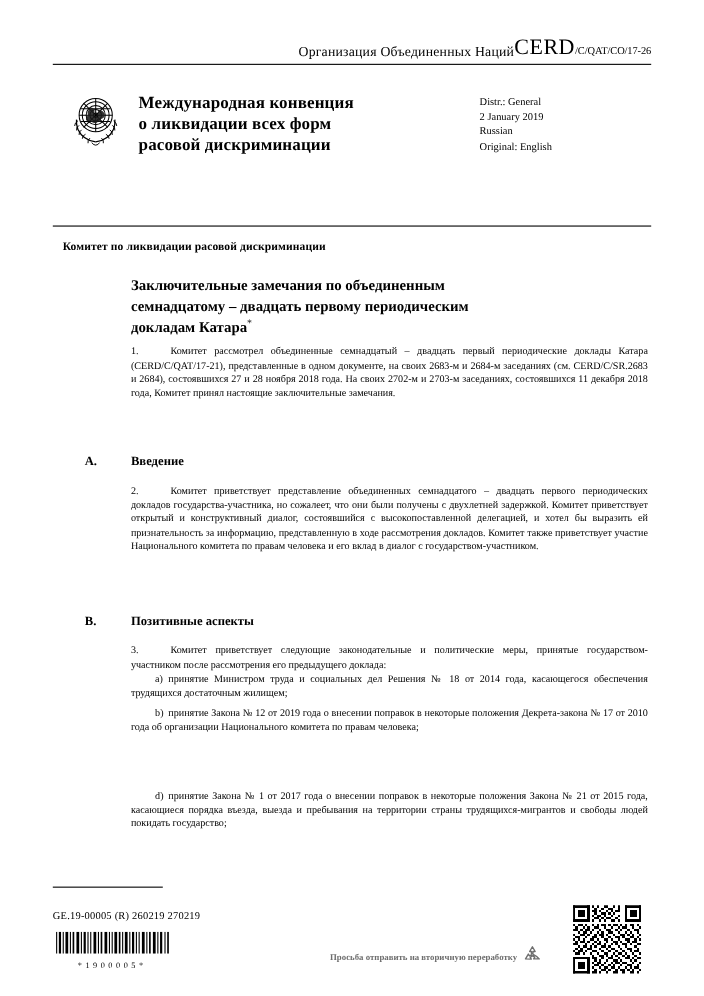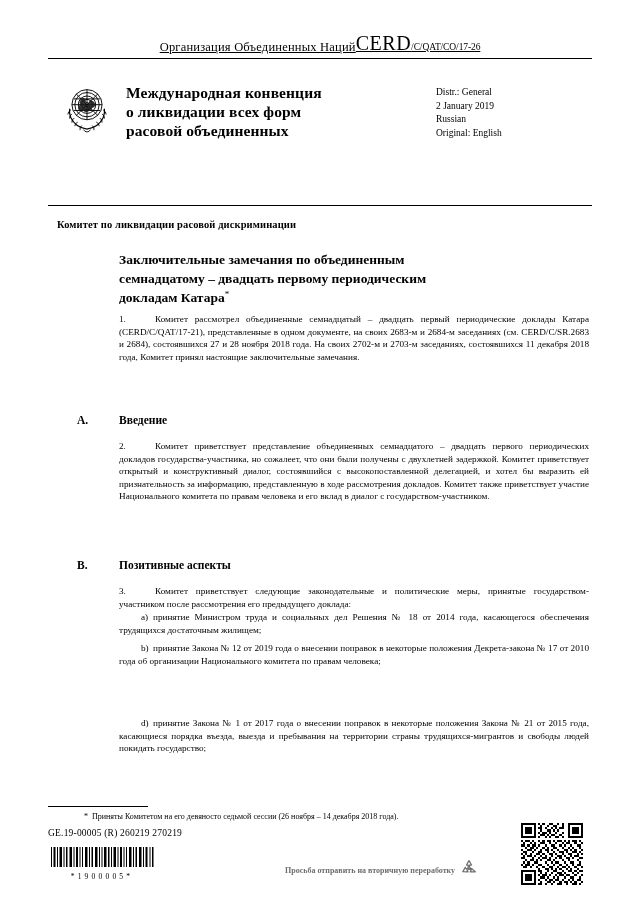--- a/index.html
+++ b/index.html
@@ -27,23 +27,22 @@
   
   .masthead {
     position: absolute;
     left: 48px;
     top: 32px;
     width: 544px;
   }
   .mast-top {
     display: flex;
     align-items: flex-end;
-    justify-content: center;
+    justify-content: flex-end;
     padding-bottom: 3px;
-    text-decoration: underline;
   }
   .org-name {
     font-family: "Liberation Serif", serif;
     font-size: 12.5px;
     letter-spacing: 0.2px;
     white-space: nowrap;
   }
   .symbol-wrap {
     white-space: nowrap;
     text-align: right;
@@ -217,21 +216,21 @@
   .barcode-text {
     font-family: "Liberation Serif", serif;
     font-size: 7.5px;
     letter-spacing: 3.2px;
     text-align: center;
     margin-top: 1px;
     white-space: nowrap;
   }
   .recycle-line {
     position: absolute;
-    left: 285px;
+    left: 300px;
     top: 858px;
     display: flex;
     align-items: center;
     gap: 4px;
     text-align: center;
   }
   .recycle-text {
     font-family: "Liberation Serif", serif;
     font-weight: bold;
     font-size: 8px;
@@ -296,21 +295,21 @@
           <path d="M72 69 q5 3 4 8"></path>
             <path d="M66 76 q5 2 5 7"></path>
           <path d="M59 82 q4 3 3 8"></path>
           <path d="M44 89 q2 4 6 4 q4 0 6 -4"></path>
         </g>
       </svg>
     </div>
     <div class="conv-title">
       <div>Международная конвенция</div>
       <div>о ликвидации всех форм</div>
-      <div>расовой объединенных</div>
+      <div>расовой дискриминации</div>
     </div>
     <div class="distr-block">
       <div>Distr.: General</div>
       <div>2 January 2019</div>
       <div>Russian</div>
       <div>Original: English</div>
     </div>
   </div>
 
   <div class="rule-mid"></div>
@@ -350,23 +349,20 @@
   <div class="para" id="pb">
     <span class="letter">b)</span><span>принятие Закона № 12 от 2019 года о внесении поправок в некоторые положения Декрета-закона № 17 от 2010 года об организации Национального комитета по правам человека;</span>
   </div>
 
 
   <div class="para" id="pd">
     <span class="letter">d)</span><span>принятие Закона № 1 от 2017 года о внесении поправок в некоторые положения Закона № 21 от 2015 года, касающиеся порядка въезда, выезда и пребывания на территории страны трудящихся-мигрантов и свободы людей покидать государство;</span>
   </div>
 
   <div class="fn-rule"></div>
-  <div class="footnote">
-    <span class="star">*</span><span>Приняты Комитетом на его девяносто седьмой сессии (26 ноября – 14 декабря 2018 года).</span>
-  </div>
 
   <div class="doc-code">GE.19-00005  (R)  260219  270219</div>
 
   <div class="barcode">
     <svg class="barcode-bars" viewBox="0 0 208 40" preserveAspectRatio="none" aria-hidden="true">
       <g fill="#000">
         <rect x="2" y="0" width="2" height="40"></rect>
           <rect x="7" y="0" width="4" height="40"></rect>
         <rect x="14" y="0" width="2" height="40"></rect>
           <rect x="19" y="0" width="5" height="40"></rect>

